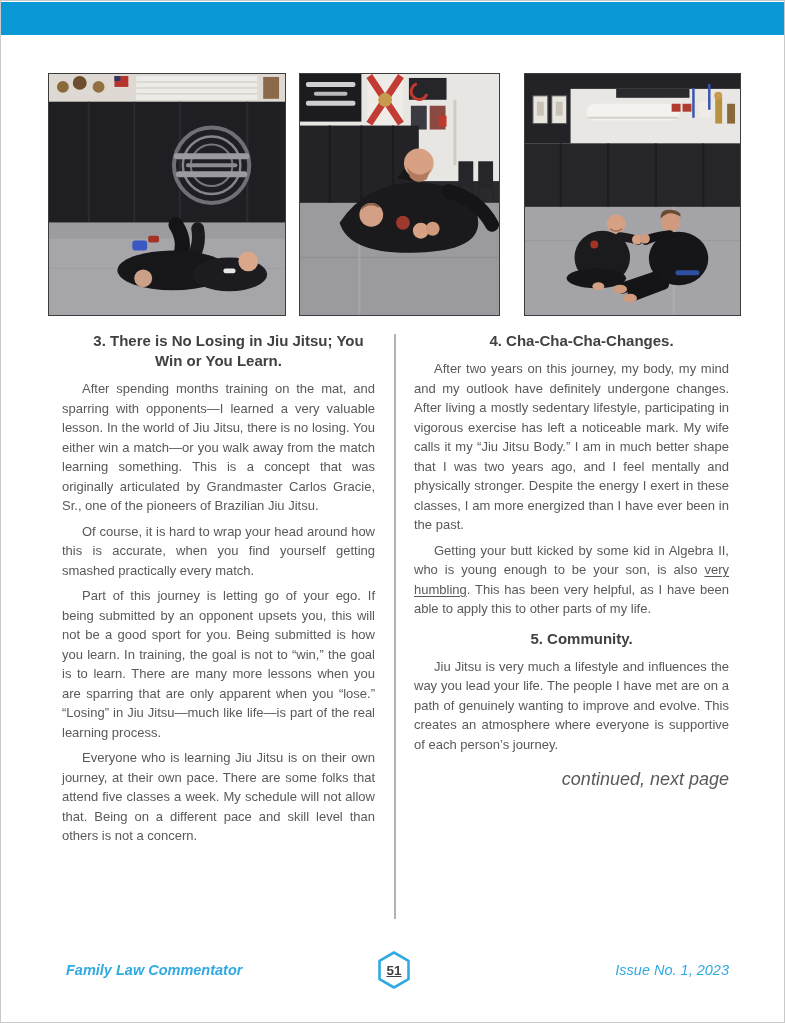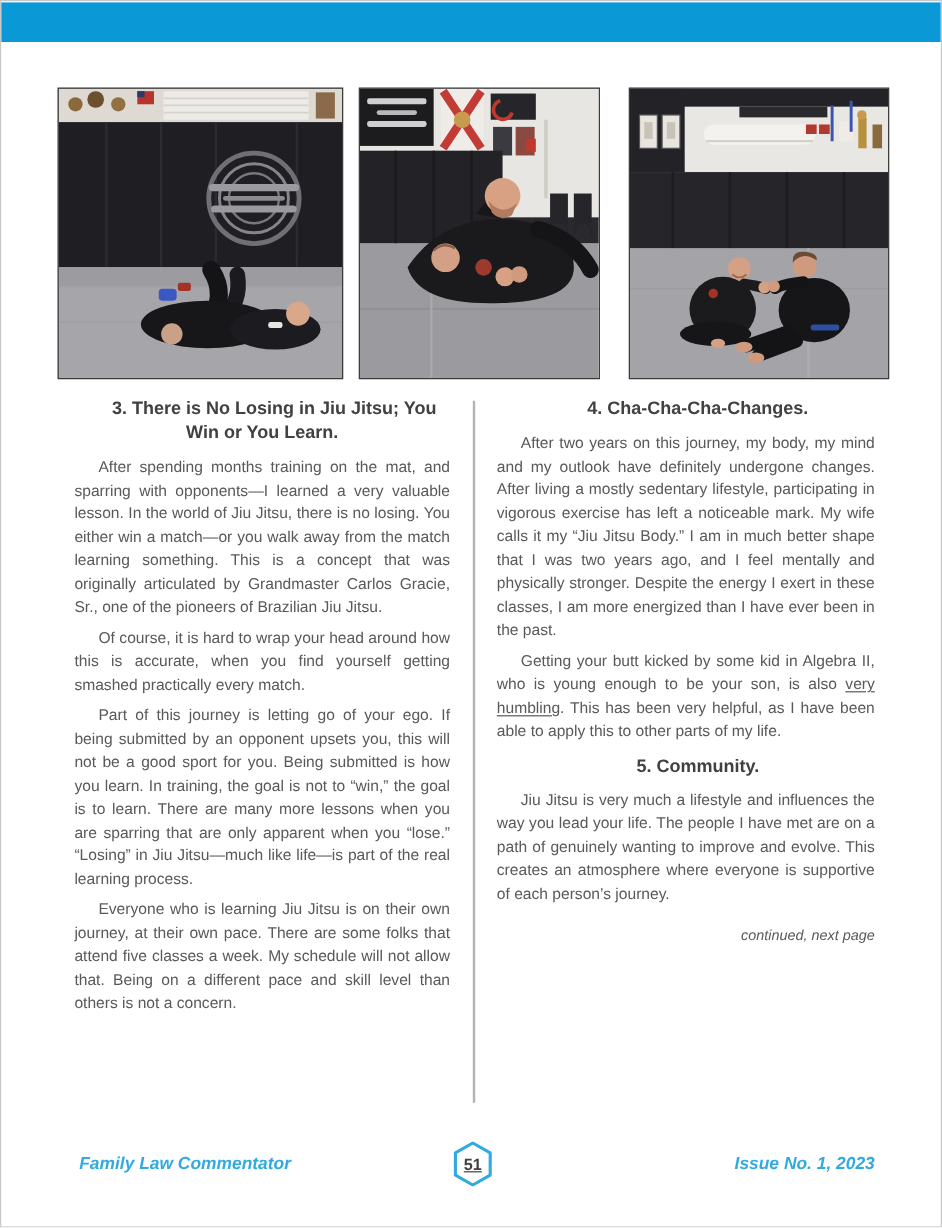--- a/index.html
+++ b/index.html
@@ -26,26 +26,26 @@
     font-size:15px; font-weight:bold; color:#414042; line-height:20px;
     text-indent:20px; margin:0 0 8px 0;text-align:center;
   }
   .heading.later { margin-top:10px; }
   .body {
     font-size:13px; line-height:19.5px; color:#58595b;
     text-align:justify; text-indent:20px; margin:0 0 6px 0;
   }
   .body u { text-underline-offset:2px; }
   .continued {
-    font-size:12px; line-height:19px; color:#58595b; font-style:italic;
+    font-size:18px; line-height:19px; color:#58595b; font-style:italic;
     text-align:right; text-indent:0; margin:16px 0 0 0;
   }
 
   .footer-left  { position:absolute; left:65px;  top:961px; font-size:14.5px; font-style:italic; font-weight:bold; color:#31aae1; }
-  .footer-right { position:absolute; right:55px; top:961px; font-size:14.5px; font-style:italic; font-weight:bold; color:#31aae1; }
+  .footer-right { position:absolute; right:55px; top:961px; font-size:14.5px; font-style:italic; font-weight:normal; color:#31aae1; }
   .page-badge {
     position:absolute; left:376px; top:950px; width:34px; height:38px;
   }
   .page-badge svg { position:absolute; inset:0; }
   .page-badge .num {
     position:absolute; inset:0; display:flex; align-items:center; justify-content:center;
     font-size:13.5px; font-weight:bold; color:#414042; padding-top:1px;text-decoration:underline;
   }
 </style>
 </head>

